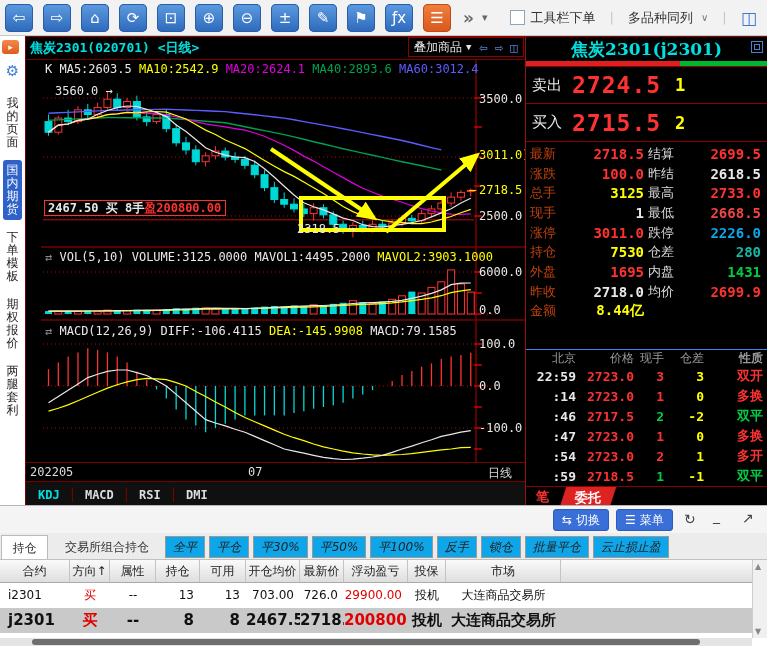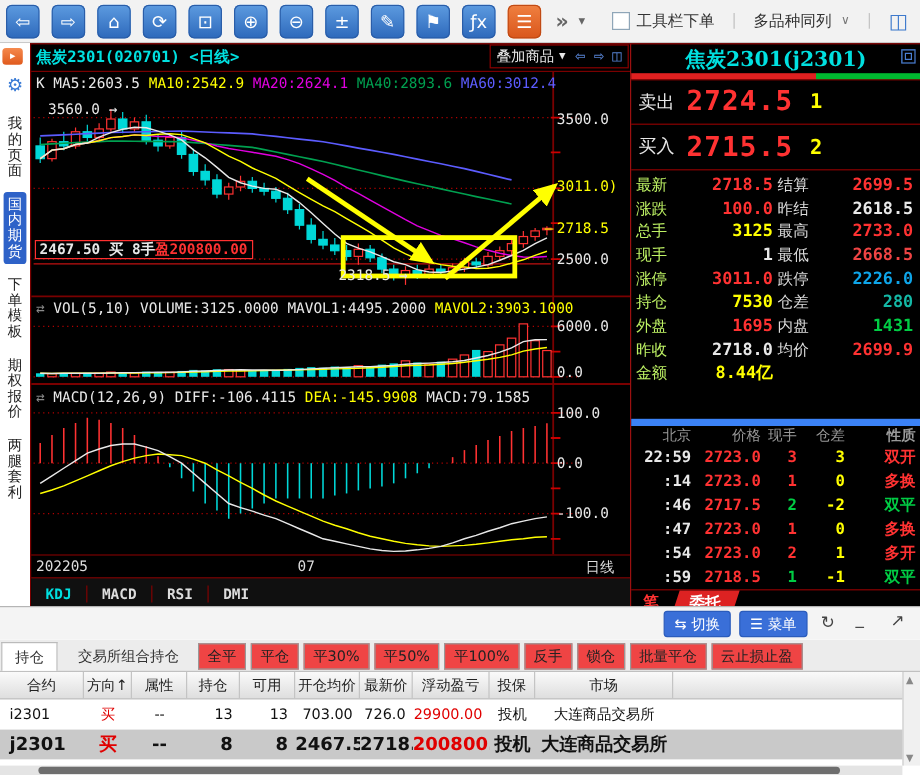--- a/index.html
+++ b/index.html
@@ -29,21 +29,21 @@
   .side-item.active{background:#2e62c8;color:#fff;border-radius:3px;}
 
   
   #chart-panel{position:absolute;left:25px;top:36px;width:500px;height:469px;background:#000;border-top:1px solid #8b0000;border-left:1px solid #7a0000;box-sizing:border-box;}
   .c-title{height:22px;display:flex;align-items:center;color:#00e0e0;font:bold 13px "DejaVu Sans Mono","Liberation Mono",monospace;padding-left:4px;border-bottom:1px solid #7a0000;position:relative;}
   .c-overlay{position:absolute;right:1px;top:0;height:20px;display:flex;align-items:center;border:1px solid #8b0000;padding:0 5px;box-sizing:border-box;}
   .c-overlay .ov-label{color:#e8e8e8;font:12px "DejaVu Sans","Liberation Sans",sans-serif;font-weight:normal;}
   .c-overlay .ov-caret{color:#e8e8e8;font-size:9px;margin:0 8px 0 4px;}
   .ov-arrow{color:#5580d0;font-size:14px;margin-right:7px;cursor:pointer;}
   .ov-panel{color:#5580d0;font-size:13px;cursor:pointer;}
-  #c-body{position:relative;width:596px;height:402px;}
+  #c-body{position:relative;width:596px;height:402px;margin-left:15px;}
   #chart-svg{display:block;}
   .hdr{position:absolute;left:4px;font:12px "DejaVu Sans Mono","Liberation Mono",monospace;white-space:nowrap;pointer-events:none;}
   .axis-lab{position:absolute;left:438px;font:12px "DejaVu Sans Mono","Liberation Mono",monospace;pointer-events:none;}
   .hi-lab{position:absolute;left:14px;top:24px;color:#e8e8e8;font:12px "DejaVu Sans Mono","Liberation Mono",monospace;pointer-events:none;}
   .lo-lab{position:absolute;left:256px;top:162px;color:#e8e8e8;font:12px "DejaVu Sans Mono","Liberation Mono",monospace;pointer-events:none;}
   .pos-box{position:absolute;left:3px;top:140px;width:182px;height:16px;border:1px solid #ff3030;background:#000;font:bold 12px "DejaVu Sans Mono","Liberation Mono",monospace;line-height:15px;padding-left:3px;box-sizing:border-box;white-space:nowrap;}
   .pos-box .pt{color:#e8e8e8;}
   .pos-box .pp{color:#ff3232;}
   .c-xaxis{position:relative;height:18px;border-top:1px solid #7a0000;}
   .c-xaxis span{position:absolute;top:2px;color:#ddd;font:12px "DejaVu Sans Mono","Liberation Mono",monospace;}
@@ -59,25 +59,25 @@
   .q-bar{height:5px;display:flex;}
   .q-bar-red{width:64%;background:#e02020;}
   .q-bar-green{flex:1;background:#00b830;}
   .q-ask,.q-bid{height:37px;display:flex;align-items:center;border-bottom:1px solid #8b0000;cursor:pointer;}
   .q-ask{border-top:1px solid #8b0000;height:36px;}
   .q-lbl{color:#e8e8e8;font-size:15px;margin:0 10px 0 6px;}
   .q-price{color:#ff3232;font:bold 23px "DejaVu Sans Mono","Liberation Mono",monospace;letter-spacing:1px;}
   .q-qty{color:#ffff00;font:bold 17px "DejaVu Sans Mono","Liberation Mono",monospace;margin-left:14px;}
   #q-grid{height:200px;padding-top:2px;box-sizing:border-box;}
   .qg-row{height:19.7px;display:flex;align-items:center;padding:0 4px;}
-  .qg-l{width:44px;color:#bef264;font-size:13px;}
+  .qg-l{width:44px;color:#c2410c;font-size:13px;}
   .qg-v{width:74px;text-align:right;font:bold 14px "DejaVu Sans Mono","Liberation Mono",monospace;padding-right:4px;box-sizing:border-box;}
   .qg-l2{width:44px;color:#dcdcdc;font-size:13px;}
   .qg-v2{flex:1;text-align:right;font:bold 14px "DejaVu Sans Mono","Liberation Mono",monospace;padding-right:2px;}
-  #q-ticks{margin-top:7px;border-top:6px solid #3b82f6;height:136px;}
+  #q-ticks{margin-top:7px;border-top:1px solid #3b82f6;height:136px;}
   .qt-hrow{height:16px;display:flex;align-items:center;padding:0 4px;color:#999;font-size:12px;}
   .qt-row{height:20px;display:flex;align-items:center;padding:0 4px;font:bold 13px "DejaVu Sans Mono","Liberation Mono",monospace;}
   .qt-c0{width:46px;text-align:right;}
   .qt-c1{width:58px;text-align:right;}
   .qt-c2{width:30px;text-align:right;}
   .qt-c3{width:40px;text-align:right;}
   .qt-c4{flex:1;text-align:right;font-family:"DejaVu Sans","Liberation Sans",sans-serif;font-weight:bold;}
   .q-tabs{height:20px;display:flex;align-items:center;border-top:1px solid #8b0000;padding-left:10px;}
   .q-tab-bi{color:#ff3232;font-weight:bold;font-size:13px;cursor:pointer;}
   .q-tab-order{margin-left:14px;background:#dd2222;transform:skewX(-18deg);padding:0 12px;cursor:pointer;}
@@ -88,21 +88,21 @@
   .bb-btn{position:absolute;top:3px;height:22px;background:#3a6fd8;border:1px solid #2b5cbc;border-radius:3px;color:#fff;font-size:12px;display:flex;align-items:center;padding:0 8px;cursor:pointer;font-family:inherit;}
   .bb-ic{margin-right:4px;font-size:12px;}
   .bb-icon{position:absolute;color:#444;font-size:14px;cursor:pointer;}
 
   
   #positions{position:absolute;left:0;top:533px;width:767px;height:113px;background:#fff;overflow:hidden;}
   .p-tabrow{position:relative;height:26px;background:#ececec;border-bottom:1px solid #c0c0c0;}
   .p-tab{position:absolute;top:2px;height:24px;line-height:24px;font-size:12px;color:#333;text-align:center;cursor:pointer;}
   .p-tab.active{background:#fff;border:1px solid #bbb;border-bottom:none;box-sizing:border-box;}
   #p-buttons{position:absolute;left:165px;top:3px;display:flex;}
-  .p-btn{height:20px;line-height:20px;background:#ef4444;border:1px solid #999;font-size:12px;color:#222;padding:0 7px;margin-right:4px;cursor:pointer;white-space:nowrap;}
+  .p-btn{height:20px;line-height:20px;background:#0ea5e9;border:1px solid #999;font-size:12px;color:#222;padding:0 7px;margin-right:4px;cursor:pointer;white-space:nowrap;font-style:italic;}
   .p-hrow{display:flex;height:23px;background:linear-gradient(#fafafa,#dedede);border-bottom:1px solid #aaa;box-sizing:border-box;}
   .p-hcell{font-size:12px;color:#222;text-align:center;line-height:22px;border-right:1px solid #c4c4c4;box-sizing:border-box;white-space:nowrap;overflow:hidden;}
   .p-row{display:flex;height:25px;background:#fff;cursor:pointer;}
   .p-row.sel{background:#c9c9c9;font-weight:bold;}
   .p-cell{font-size:12px;color:#111;line-height:25px;box-sizing:border-box;white-space:nowrap;overflow:hidden;}
   .p-row.sel .p-cell{font-size:15px;}
   .p-cell.red{color:#e00000;}
   .p-hscroll{position:absolute;left:0;bottom:0;width:752px;height:8px;background:#e4e4e4;}
   .p-hthumb{position:absolute;left:32px;top:1px;width:668px;height:6px;background:#6e6e6e;border-radius:3px;cursor:pointer;}
   .p-vscroll{position:absolute;right:0;top:27px;width:15px;height:78px;background:#f0f0f0;border-left:1px solid #ccc;box-sizing:border-box;}

